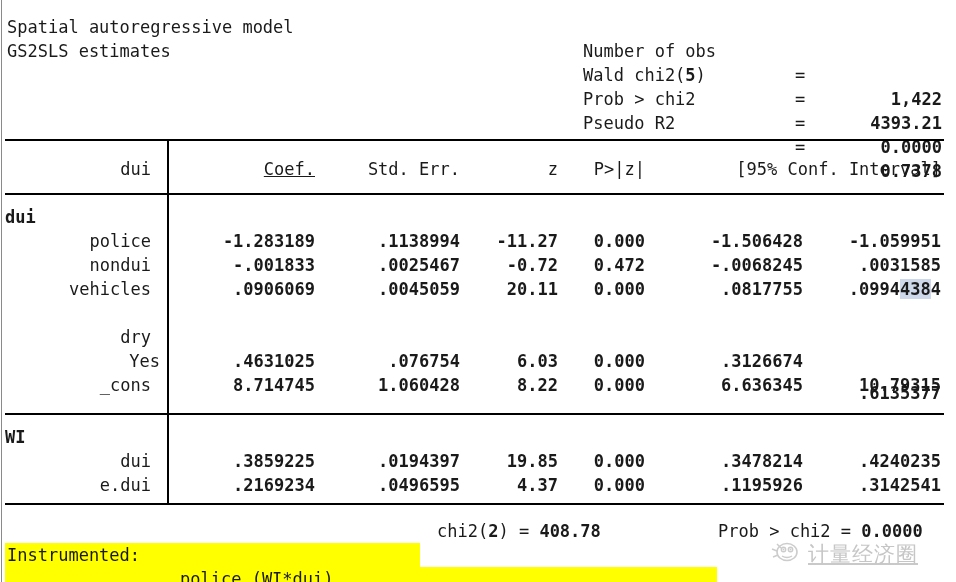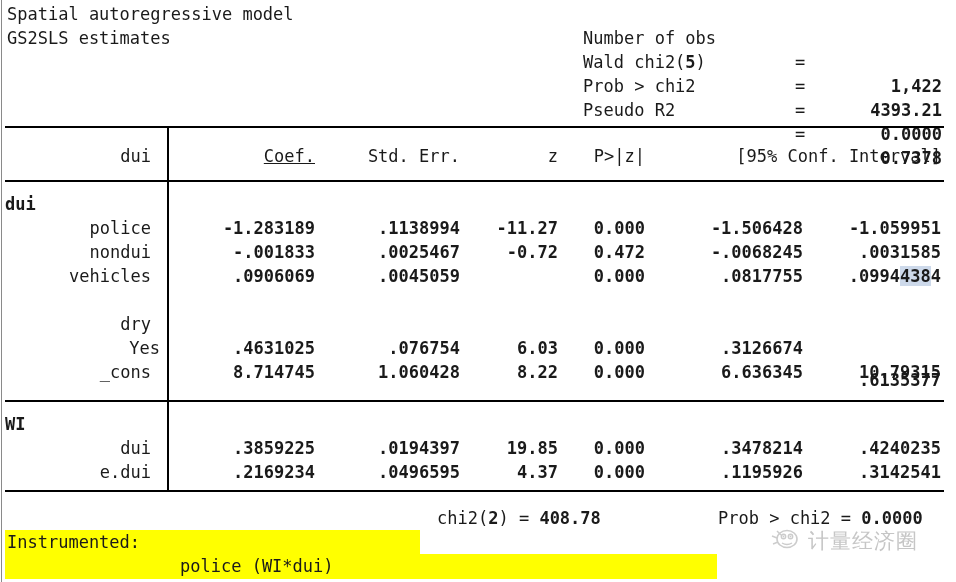--- a/index.html
+++ b/index.html
@@ -21,21 +21,21 @@
   
   .left-border {
     position: absolute;
     left: 1px; top: 0;
     width: 1px; height: 582px;
     background: #8a8a8a;
   }
 
   .stage {
     position: absolute;
-    left: 0; top: 0;
+    left: 0; top: 13px;
     width: 956px; height: 434px;
   }
 
   
   .hdr-title {
     position: absolute;
     left: 7px;
     white-space: pre;
     font-size: 17px;
     letter-spacing: 0px;
@@ -150,20 +150,21 @@
   .watermark {
     position: absolute;
     left: 768px;
     top: 524px;
     display: flex;
     align-items: center;
     gap: 6px;
     color: #c9c9c9;
     z-index: 3;
     pointer-events: none;
+    text-decoration: underline;
   }
   .wm-text {
     font-family: "DejaVu Sans", "Liberation Sans", sans-serif;
     font-size: 21px;
     color: #c6c6c6;
     letter-spacing: 1px;
     white-space: pre;
   }
 </style>
 </head>
@@ -228,20 +229,21 @@
   <div class="cell c-coef" style="top:240px;">-.001833</div>
   <div class="cell c-se" style="top:240px;">.0025467</div>
   <div class="cell c-z" style="top:240px;">-0.72</div>
   <div class="cell c-p" style="top:240px;">0.472</div>
   <div class="cell c-lo" style="top:240px;">-.0068245</div>
   <div class="cell c-hi" style="top:240px;">.0031585</div>
 
   <div class="varname" style="top:264px;">vehicles</div>
   <div class="cell c-coef" style="top:264px;">.0906069</div>
   <div class="cell c-se" style="top:264px;">.0045059</div>
+  <div class="cell c-z" style="top:264px;">20.11</div>
   <div class="cell c-p" style="top:264px;">0.000</div>
   <div class="cell c-lo" style="top:264px;">.0817755</div>
   <div class="cell c-hi" style="top:264px;"><span>.0994</span><span class="sel-hl">438</span><span>4</span></div>
 
   <div class="varname" style="top:312px;">dry</div>
 
   <div class="varname" style="top:336px;padding-left:9px;">Yes</div>
   <div class="cell c-coef" style="top:336px;">.4631025</div>
   <div class="cell c-se" style="top:336px;">.076754</div>
   <div class="cell c-z" style="top:336px;">6.03</div>

